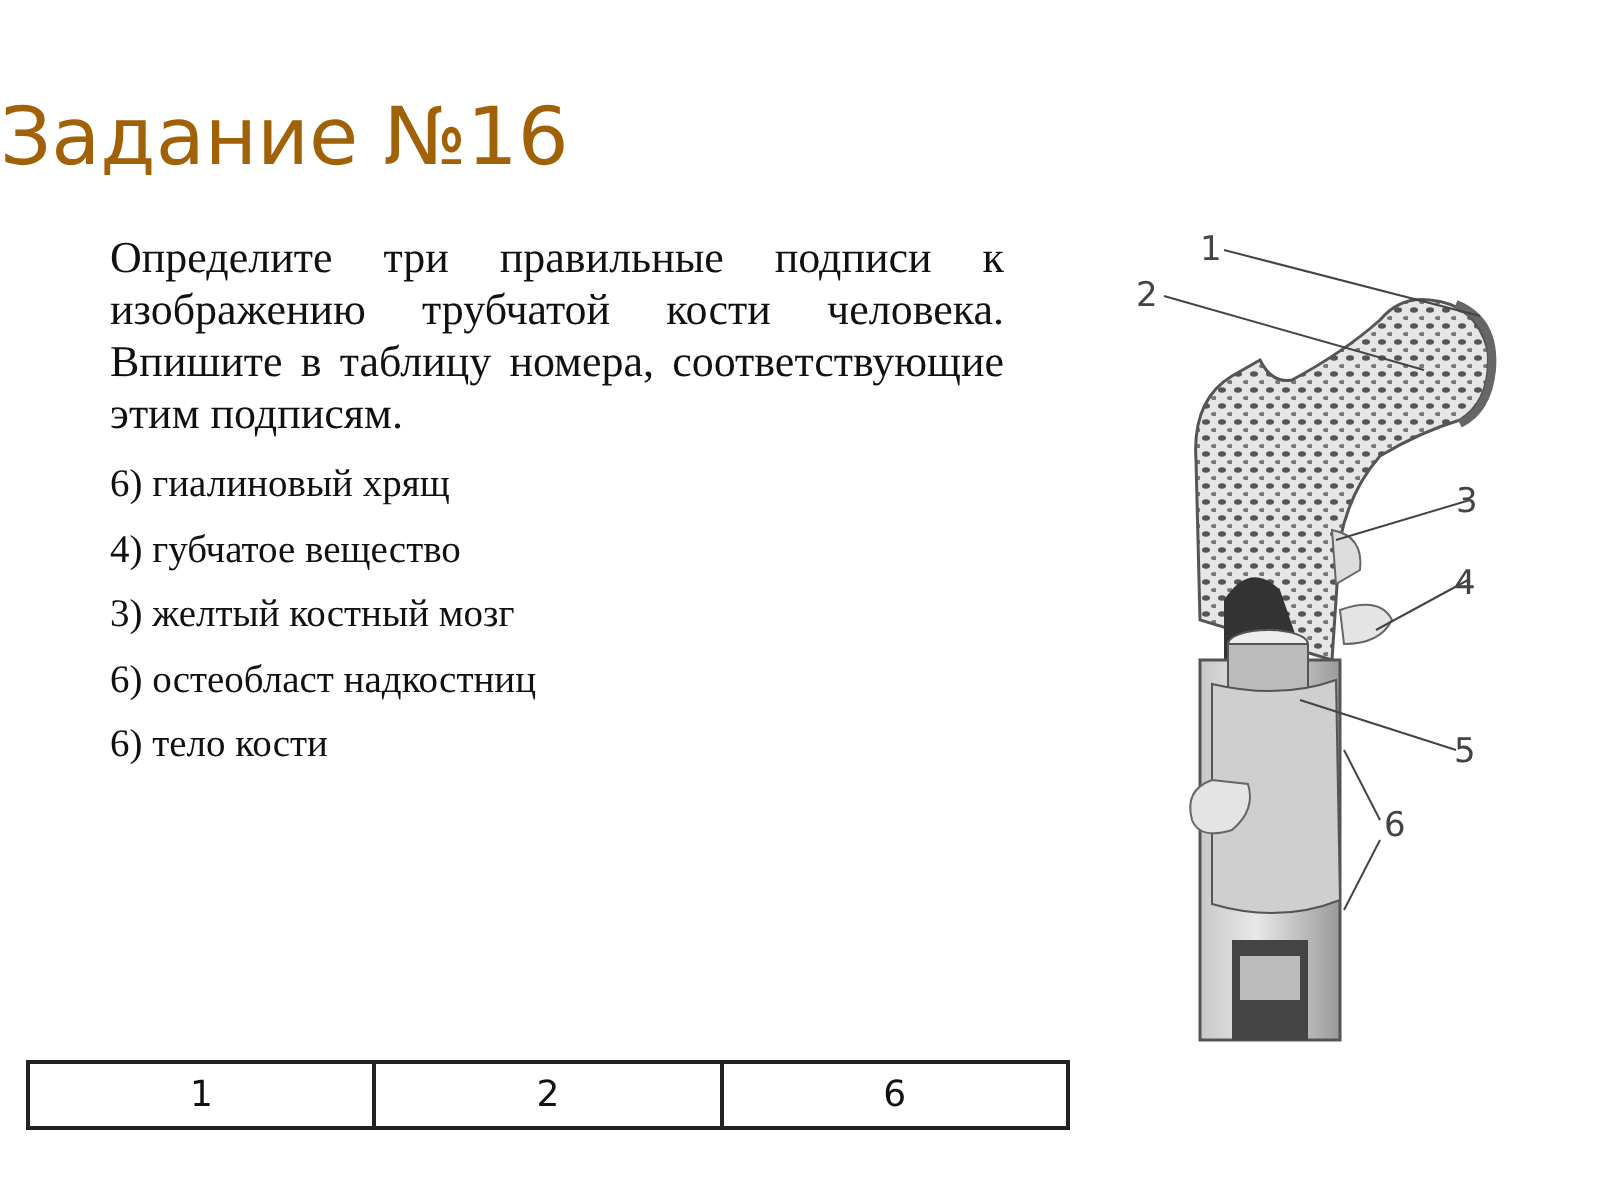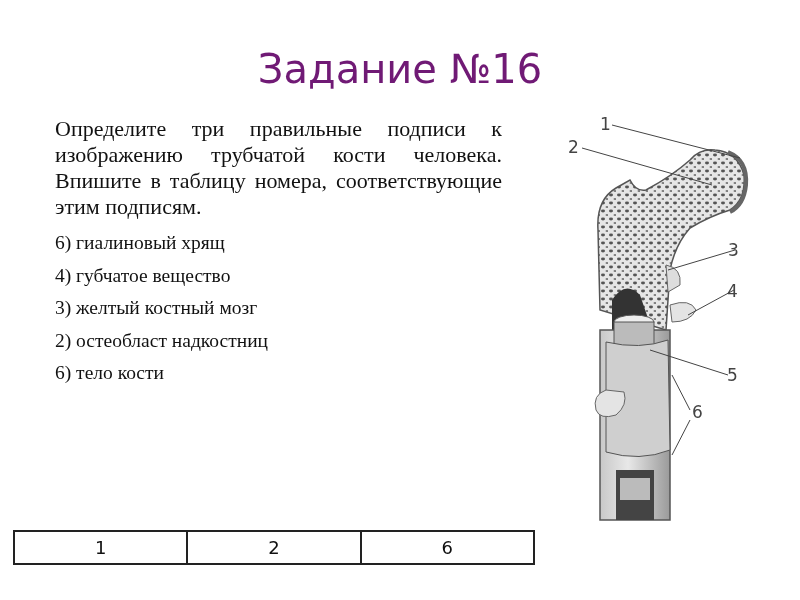--- a/index.html
+++ b/index.html
@@ -1,37 +1,37 @@
 <!DOCTYPE html>
 <html><head>
 <meta charset="utf-8">
 <style>
   html, body { margin: 0; padding: 0; }
   body { width: 800px; height: 600px; background: #ffffff; position: relative; overflow: hidden; font-family: "Liberation Serif", serif; color: #111; }
-  .title { position: absolute; left: 0; top: 46px; width: 800px; text-align: center; font-family: "DejaVu Sans", sans-serif; font-size: 40px; color: #701a75; letter-spacing: 0px; }
+  .title { position: absolute; left: 0; top: 46px; width: 800px; text-align: left; font-family: "DejaVu Sans", sans-serif; font-size: 40px; color: #a16207; letter-spacing: 0px; }
   .question { position: absolute; left: 55px; top: 116px; width: 447px; font-size: 22px; line-height: 26px; text-align: justify; }
   .options { position: absolute; left: 55px; top: 228px; margin: 0; padding: 0; list-style: none; font-size: 19.5px; }
   .options li { height: 32.5px; line-height: 30px; }
   .answer-table { position: absolute; left: 13px; top: 530px; width: 522px; height: 35px; border-collapse: collapse; font-family: "DejaVu Sans", sans-serif; font-size: 18px; }
   .answer-table td { border: 2px solid #222; text-align: center; width: 33.33%; padding: 0; }
   .figure { position: absolute; left: 560px; top: 105px; width: 220px; height: 420px; }
   .lbl { font-family: "DejaVu Sans", sans-serif; font-size: 17px; fill: #444; }
 </style>
 </head>
 <body>
 
 <div class="title">Задание №16</div>
 
 <div class="question">Определите три правильные подписи к изображению трубчатой кости человека. Впишите в таблицу номера, соответствующие этим подписям.</div>
 
 <ul class="options">
   <li>6) гиалиновый хрящ</li>
   <li>4) губчатое вещество</li>
   <li>3) желтый костный мозг</li>
-  <li>2) остеобласт надкостниц</li>
+  <li>6) остеобласт надкостниц</li>
   <li>6) тело кости</li>
 </ul>
 
 <table class="answer-table">
   <tbody>
       <tr>
     <td>1</td>
     <td>2</td>
     <td>6</td>
   </tr>

